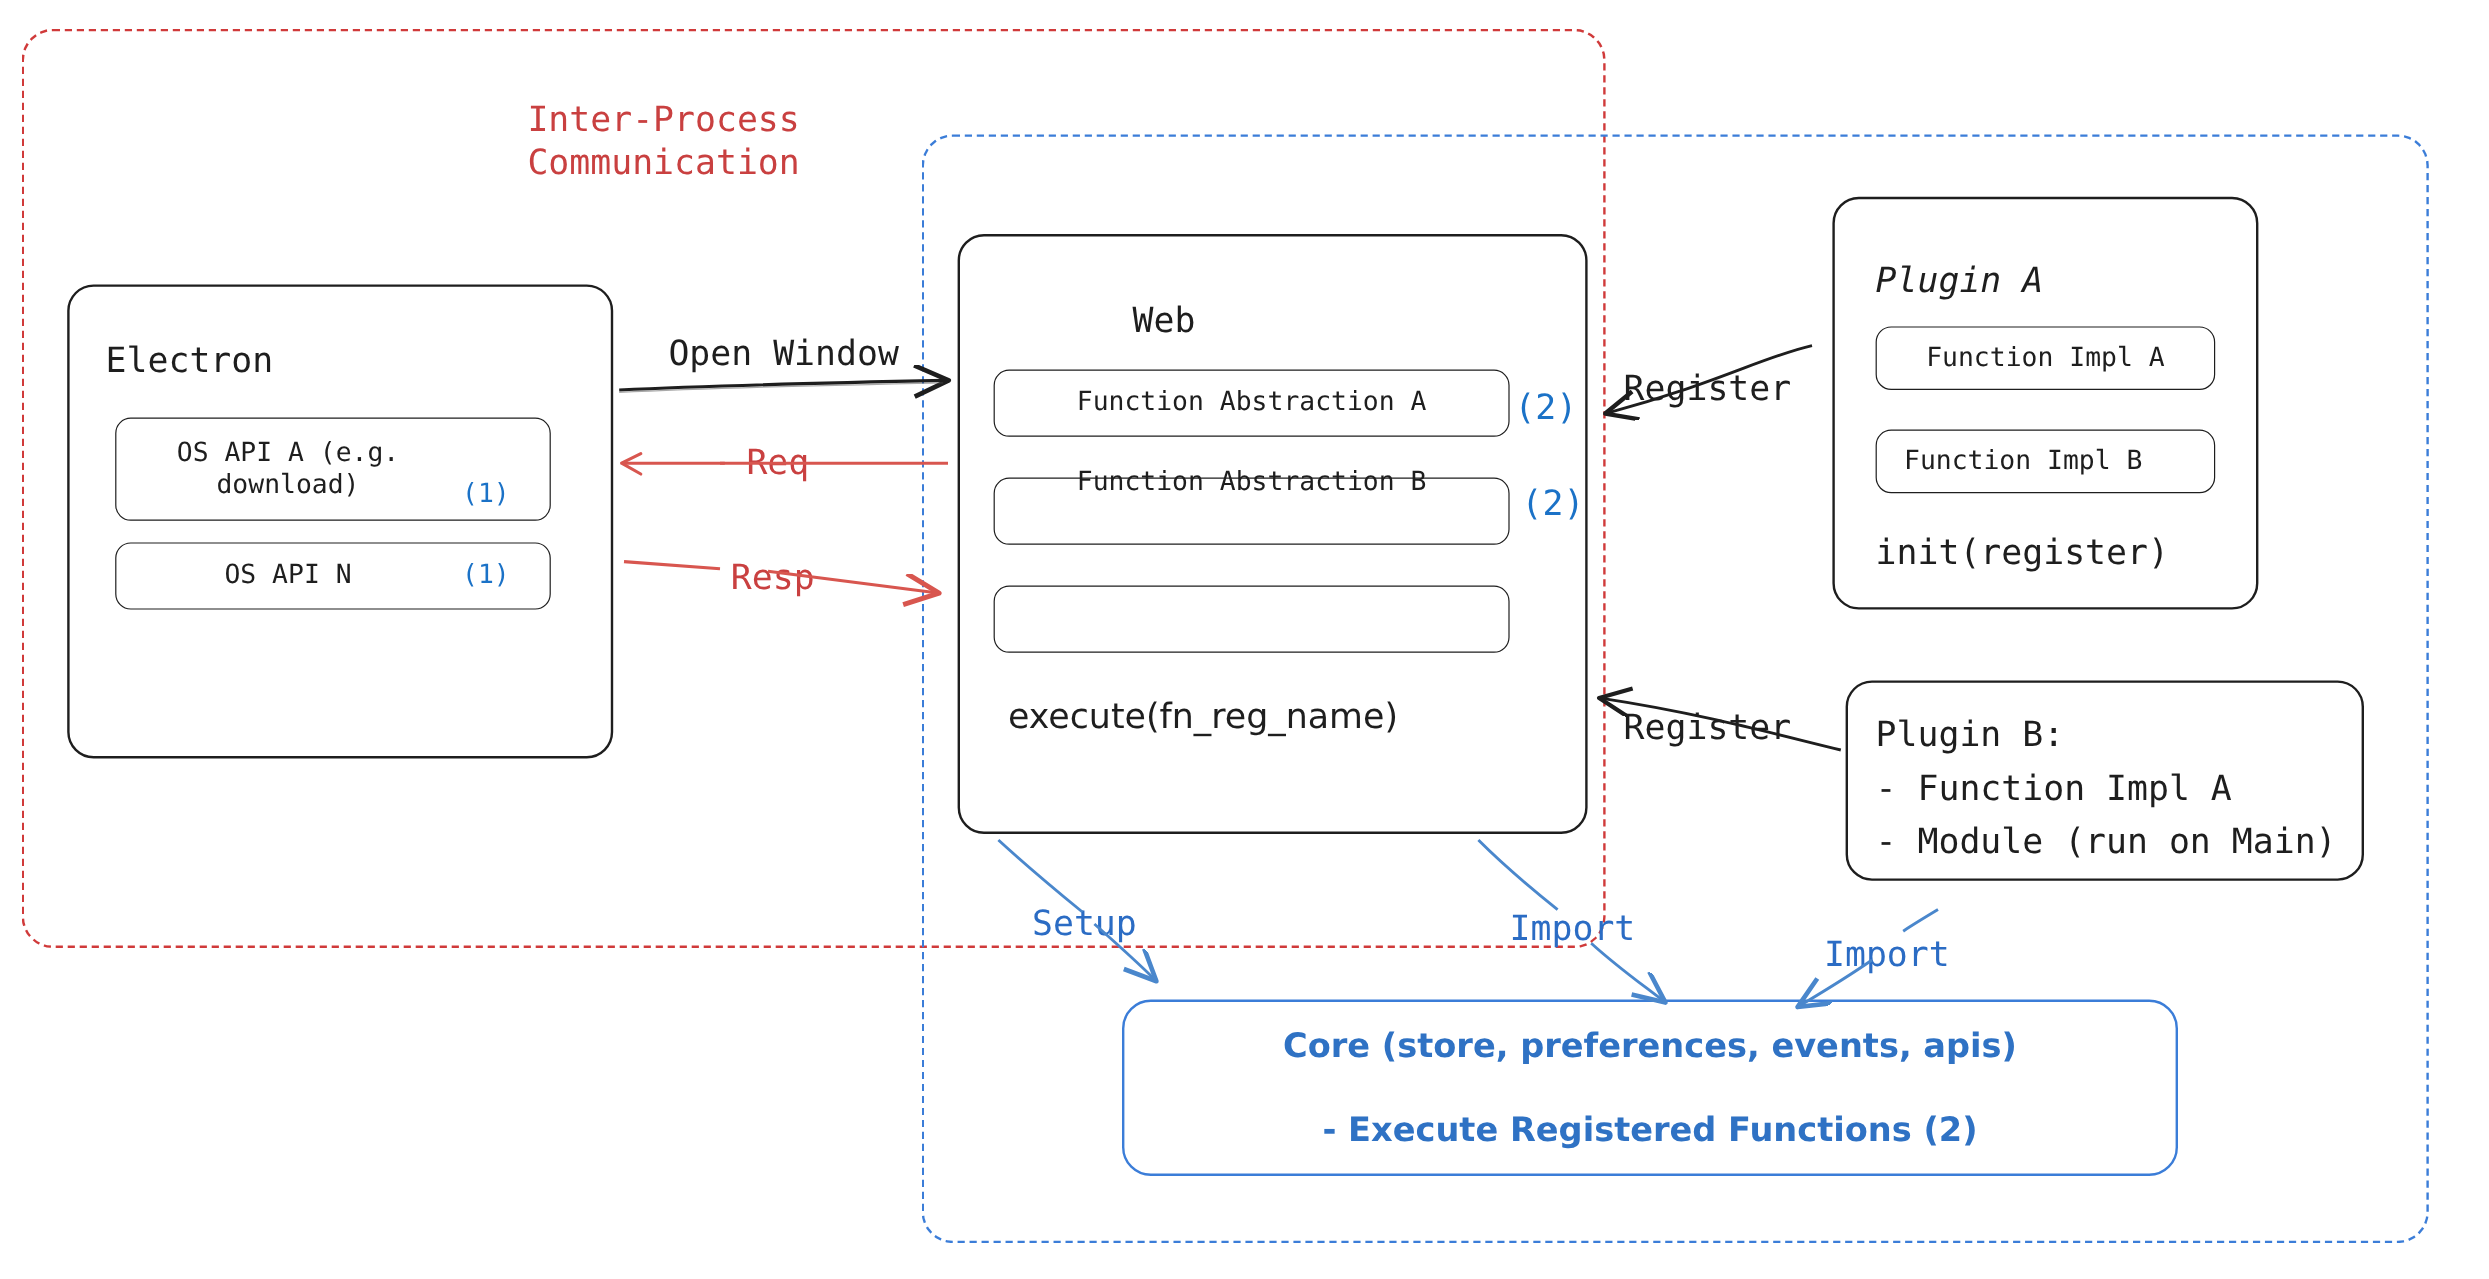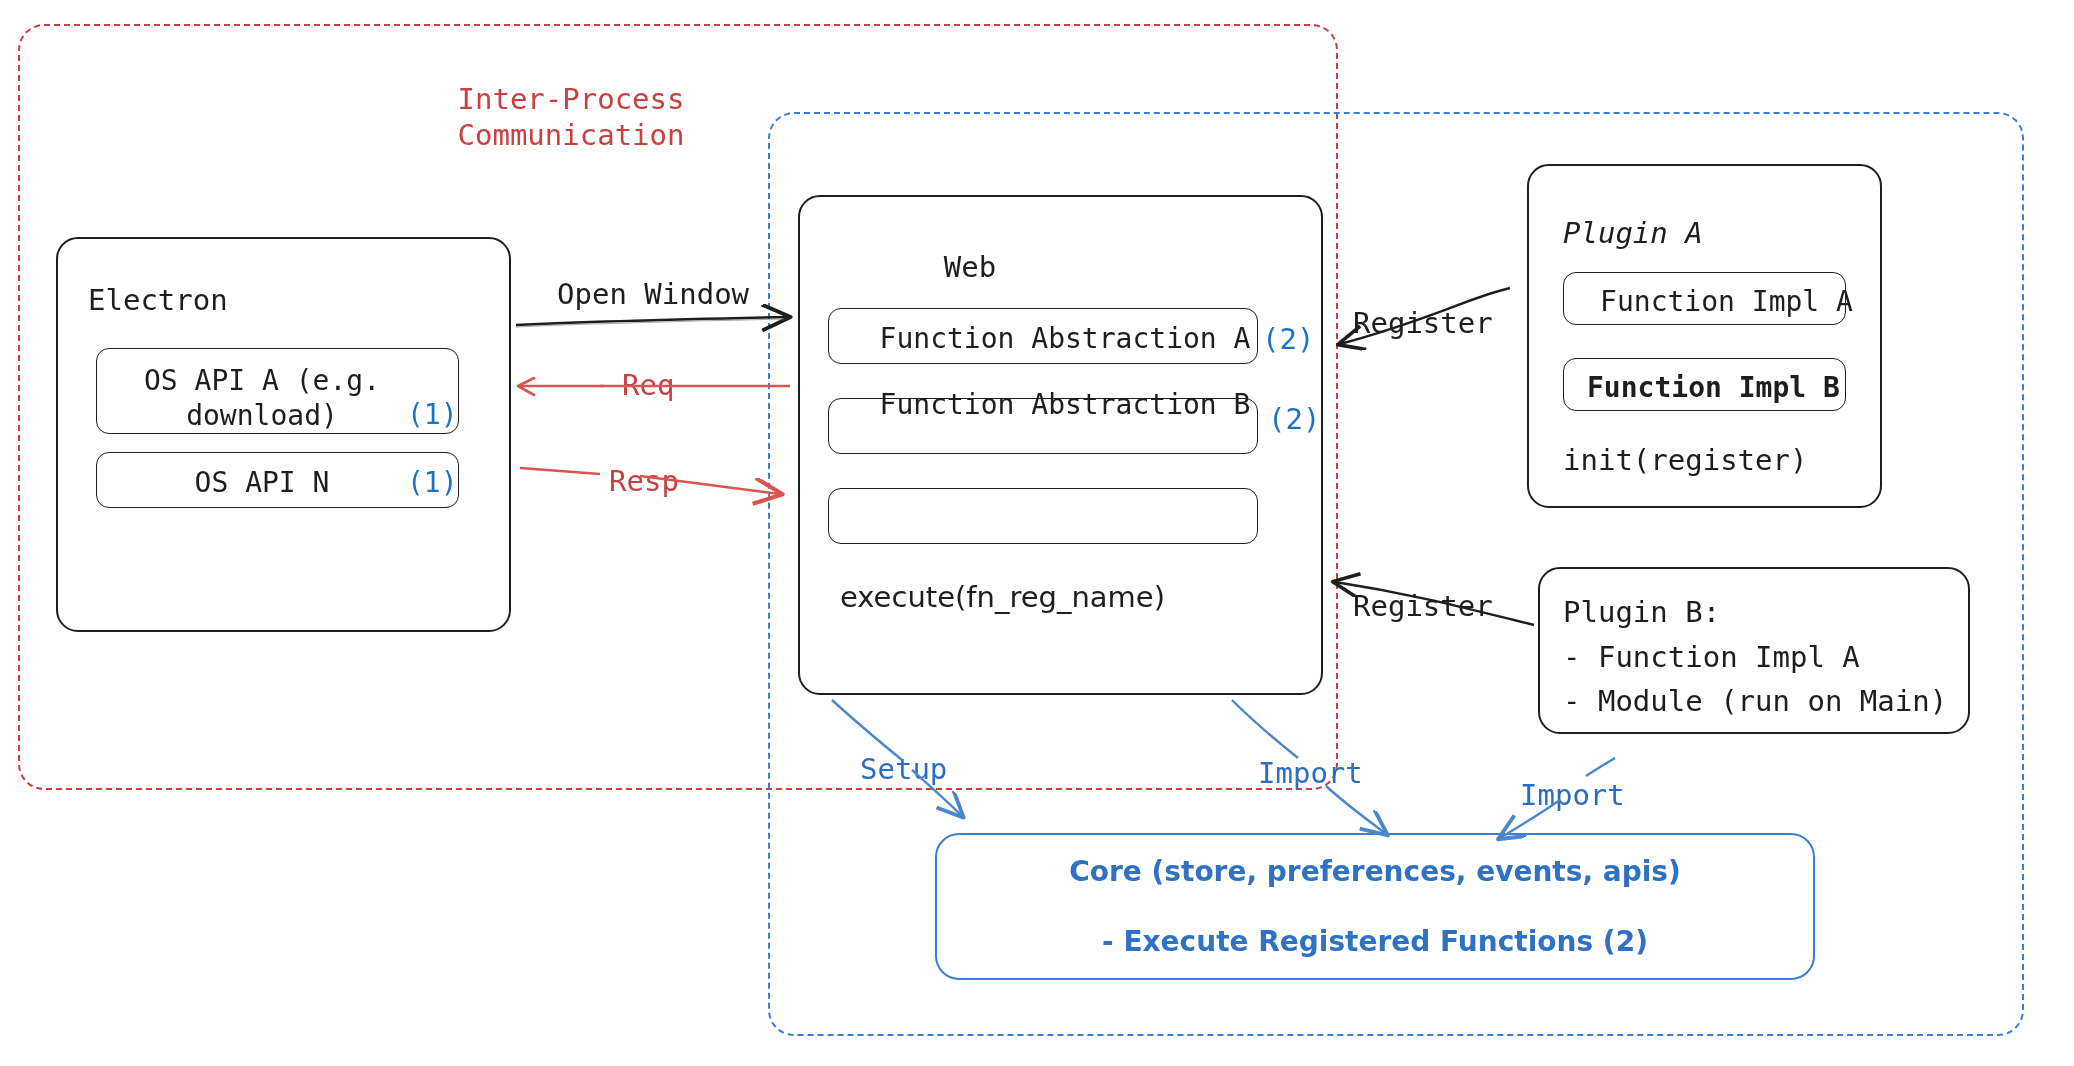--- a/index.html
+++ b/index.html
@@ -67,42 +67,42 @@
     border-radius: 13px;
     background: #ffffff;
   }
   .box-core {
     position: absolute;
     box-sizing: border-box;
     border: 2.2px solid #3b7dd8;
     border-radius: 24px;
     background: #ffffff;
   }
-  .txt-26 { font-size: 28px; padding-left: 22px; }
+  .txt-26 { font-size: 22px; }
   .txt-28 { font-size: 29px; }
   .hand {
     font-family: "DejaVu Sans", sans-serif;
   }
   .corefont {
     font-family: "DejaVu Sans", sans-serif;
     font-weight: bold;
     font-size: 28px;
     color: #2f72c4;
   }
 </style>
 </head>
 <body>
 
 <div id="canvas">
 
   <div class="frame frame-red" style="left:18px; top:24px; width:1320px; height:766px;"></div>
 
   <div class="frame frame-blue" style="left:768px; top:112px; width:1256px; height:924px;"></div>
 
-  <div class="lbl red txt-28 center" style="left:436px; top:82px; width:270px;"><span>Inter-Process</span><br><span>Communication</span></div>
+  <div class="lbl red txt-28 center" style="left:418px; top:82px; width:270px;"><span>Inter-Process</span><br><span>Communication</span></div>
 
 
   <div class="box" style="left:56px; top:237px; width:455px; height:395px;"></div>
   <div class="lbl txt-28" style="left:88px; top:283px;">Electron</div>
 
   <div class="box-inner" style="left:96px; top:348px; width:363px; height:86px;"></div>
   <div class="lbl txt-26 center" style="left:100px; top:364px; width:280px;"><span>OS API A (e.g.</span><br><span>download)</span></div>
   <div class="lbl txt-26 blue-accent" style="left:385px; top:398px;">(1)</div>
 
   <div class="box-inner" style="left:96px; top:452px; width:363px; height:56px;"></div>
@@ -124,21 +124,21 @@
 
   <div class="lbl hand txt-28" style="left:840px; top:580px;">execute(fn_reg_name)</div>
 
   <div class="box" style="left:1527px; top:164px; width:355px; height:344px;"></div>
   <div class="lbl txt-28" style="left:1563px; top:216px;font-style:italic;">Plugin A</div>
 
   <div class="box-inner" style="left:1563px; top:272px; width:283px; height:53px;"></div>
   <div class="lbl txt-26 center" style="left:1565px; top:285px; width:279px;">Function Impl A</div>
 
   <div class="box-inner" style="left:1563px; top:358px; width:283px; height:53px;"></div>
-  <div class="lbl txt-26 center" style="left:1565px; top:371px; width:242px;font-weight:bold;">Function Impl B</div>
+  <div class="lbl txt-26 center" style="left:1565px; top:371px; width:242px;">Function Impl B</div>
 
   <div class="lbl txt-28" style="left:1563px; top:443px;">init(register)</div>
 
   <div class="box" style="left:1538px; top:567px; width:432px; height:167px;"></div>
   <div class="lbl txt-28" style="left:1563px; top:595px;">Plugin B:</div>
   <div class="lbl txt-28" style="left:1563px; top:640px;">- Function Impl A</div>
   <div class="lbl txt-28" style="left:1563px; top:684px;">- Module (run on Main)</div>
 
   <div class="box-core" style="left:935px; top:833px; width:880px; height:147px;"></div>
   <div class="lbl corefont center" style="left:940px; top:855px; width:870px;">Core (store, preferences, events, apis)</div>

